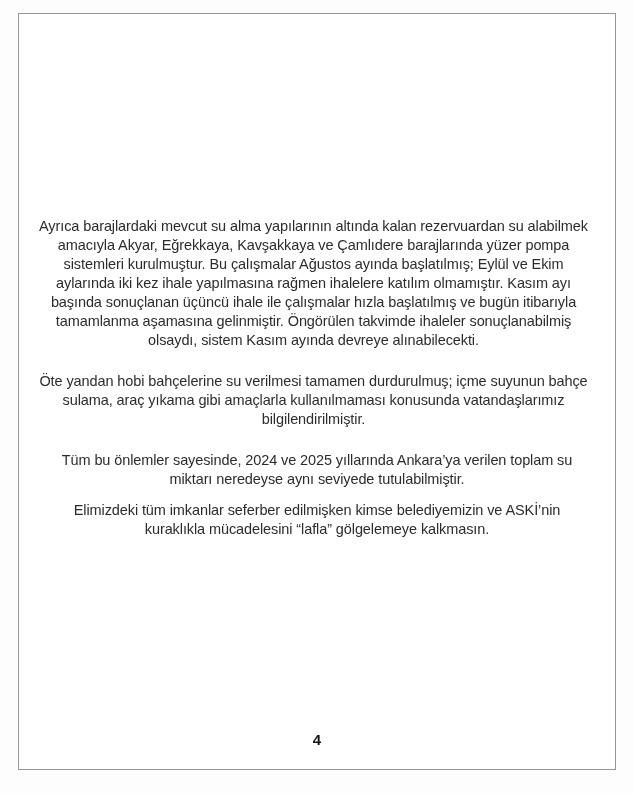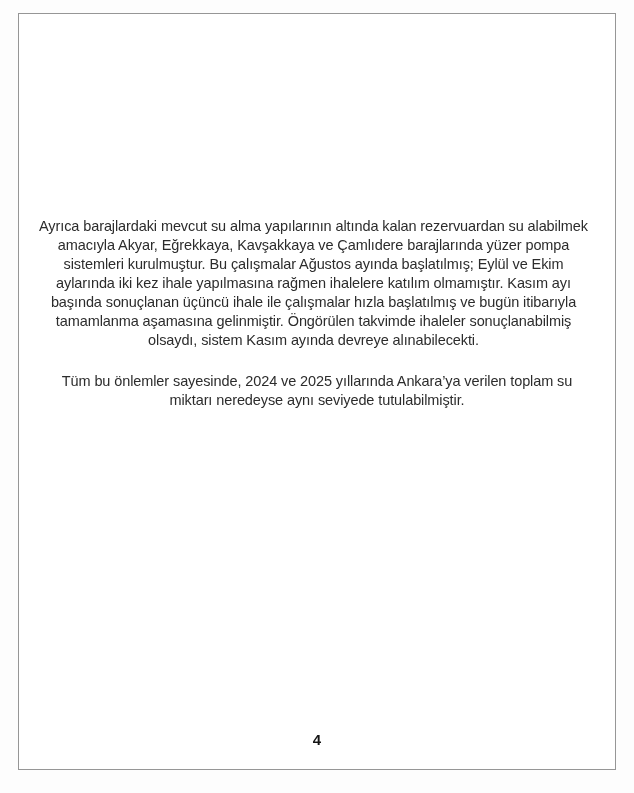--- a/index.html
+++ b/index.html
@@ -52,18 +52,20 @@
       line-height: 17px;
       color: #141414;
     }
   </style>
 </head>
 <body>
 
 <div class="page">
   <div class="body-text">
     <p class="para">Ayrıca barajlardaki mevcut su alma yapılarının altında kalan rezervuardan su alabilmek amacıyla Akyar, Eğrekkaya, Kavşakkaya ve Çamlıdere barajlarında yüzer pompa sistemleri kurulmuştur. Bu çalışmalar Ağustos ayında başlatılmış; Eylül ve Ekim aylarında iki kez ihale yapılmasına rağmen ihalelere katılım olmamıştır. Kasım ayı başında sonuçlanan üçüncü ihale ile çalışmalar hızla başlatılmış ve bugün itibarıyla tamamlanma aşamasına gelinmiştir. Öngörülen takvimde ihaleler sonuçlanabilmiş olsaydı, sistem Kasım ayında devreye alınabilecekti.</p>
+    <p class="para">Öte yandan hobi bahçelerine su verilmesi tamamen durdurulmuş; içme suyunun bahçe sulama, araç yıkama gibi amaçlarla kullanılmaması konusunda vatandaşlarımız bilgilendirilmiştir.</p>
     <div class="para-group">
       <p>Tüm bu önlemler sayesinde, 2024 ve 2025 yıllarında Ankara’ya verilen toplam su miktarı neredeyse aynı seviyede tutulabilmiştir.</p>
+      <p>Elimizdeki tüm imkanlar seferber edilmişken kimse belediyemizin ve ASKİ’nin kuraklıkla mücadelesini “lafla” gölgelemeye kalkmasın.</p>
     </div>
   </div>
   <div class="page-number">4</div>
 </div>
 
 </body></html>

